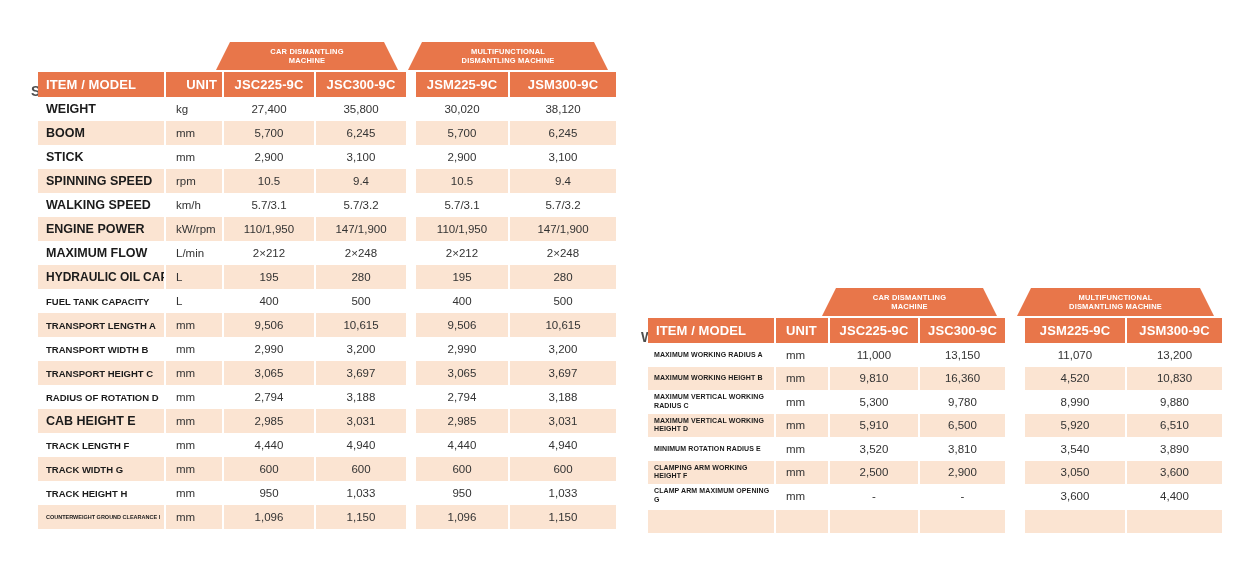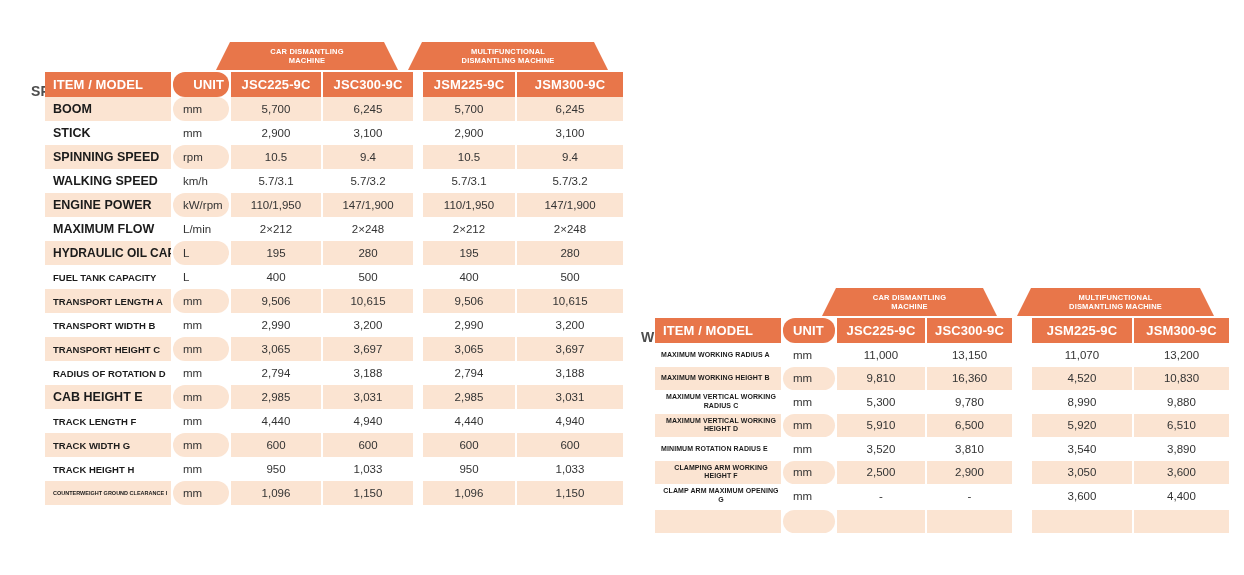--- a/index.html
+++ b/index.html
@@ -30,30 +30,30 @@
   }
   .hdr-row{position:absolute;top:30px;left:0;display:flex;height:25px;}
   .rows{position:absolute;top:55px;left:0;display:flex;flex-direction:column;}
   .row{display:flex;}
   #spec-table .row{height:24px;}
   #work-table .row{height:23.5px;}
   .cell{
     margin-left:2px;display:flex;align-items:center;overflow:hidden;
     font-size:11.5px;color:var(--value);
   }
-  .row .cell:first-child,.hdr-row .cell:first-child{margin-left:15px;text-align:center;}
+  .row .cell:first-child,.hdr-row .cell:first-child{margin-left:8px;}
   .row.alt .cell{background:var(--peach);}
   .hdr{
     background:var(--orange);color:#fff;font-weight:bold;font-size:13px;
     justify-content:center;letter-spacing:0.1px;
   }
   .hdr.c-label{justify-content:flex-start;padding-left:8px;}
   .hdr.u-right{justify-content:flex-end;padding-right:5px;}
   .c-label{justify-content:flex-start;padding-left:8px;}
-  .c-unit{justify-content:flex-start;padding-left:10px;border-radius:12px;}
+  .c-unit{justify-content:flex-start;padding-left:10px;}
   .c-v{justify-content:center;}
   .lbl{font-weight:bold;color:var(--label);white-space:nowrap;}
   .lbl-lg{font-size:12.5px;}
   .lbl-sm{font-size:9.5px;}
   .lbl-xs{font-size:5.5px;}
   .lbl-wk{font-size:7px;line-height:1.2;white-space:normal;padding-left:6px;letter-spacing:0.1px;}
   
   #spec-table .c-label{width:126px;}
   #spec-table .c-unit{width:56px;}
   #spec-table .c-v0{width:90px;}
@@ -90,20 +90,28 @@
     <div class="hdr-row">
       <div class="cell hdr c-label">ITEM / MODEL</div>
       <div class="cell hdr c-unit u-right">UNIT</div>
       <div class="cell hdr c-v0">JSC225-9C</div>
       <div class="cell hdr c-v1">JSC300-9C</div>
       <div class="cell hdr c-v2">JSM225-9C</div>
       <div class="cell hdr c-v3">JSM300-9C</div>
     </div>
 
     <div class="rows" id="spec-rows">
+        <div class="row">
+          <div class="cell c-label lbl lbl-lg">WEIGHT</div>
+          <div class="cell c-unit">kg</div>
+          <div class="cell c-v c-v0">27,400</div>
+          <div class="cell c-v c-v1">35,800</div>
+          <div class="cell c-v c-v2">30,020</div>
+          <div class="cell c-v c-v3">38,120</div>
+        </div>
         <div class="row alt">
           <div class="cell c-label lbl lbl-lg">BOOM</div>
           <div class="cell c-unit">mm</div>
           <div class="cell c-v c-v0">5,700</div>
           <div class="cell c-v c-v1">6,245</div>
           <div class="cell c-v c-v2">5,700</div>
           <div class="cell c-v c-v3">6,245</div>
         </div>
         <div class="row">
           <div class="cell c-label lbl lbl-lg">STICK</div>

